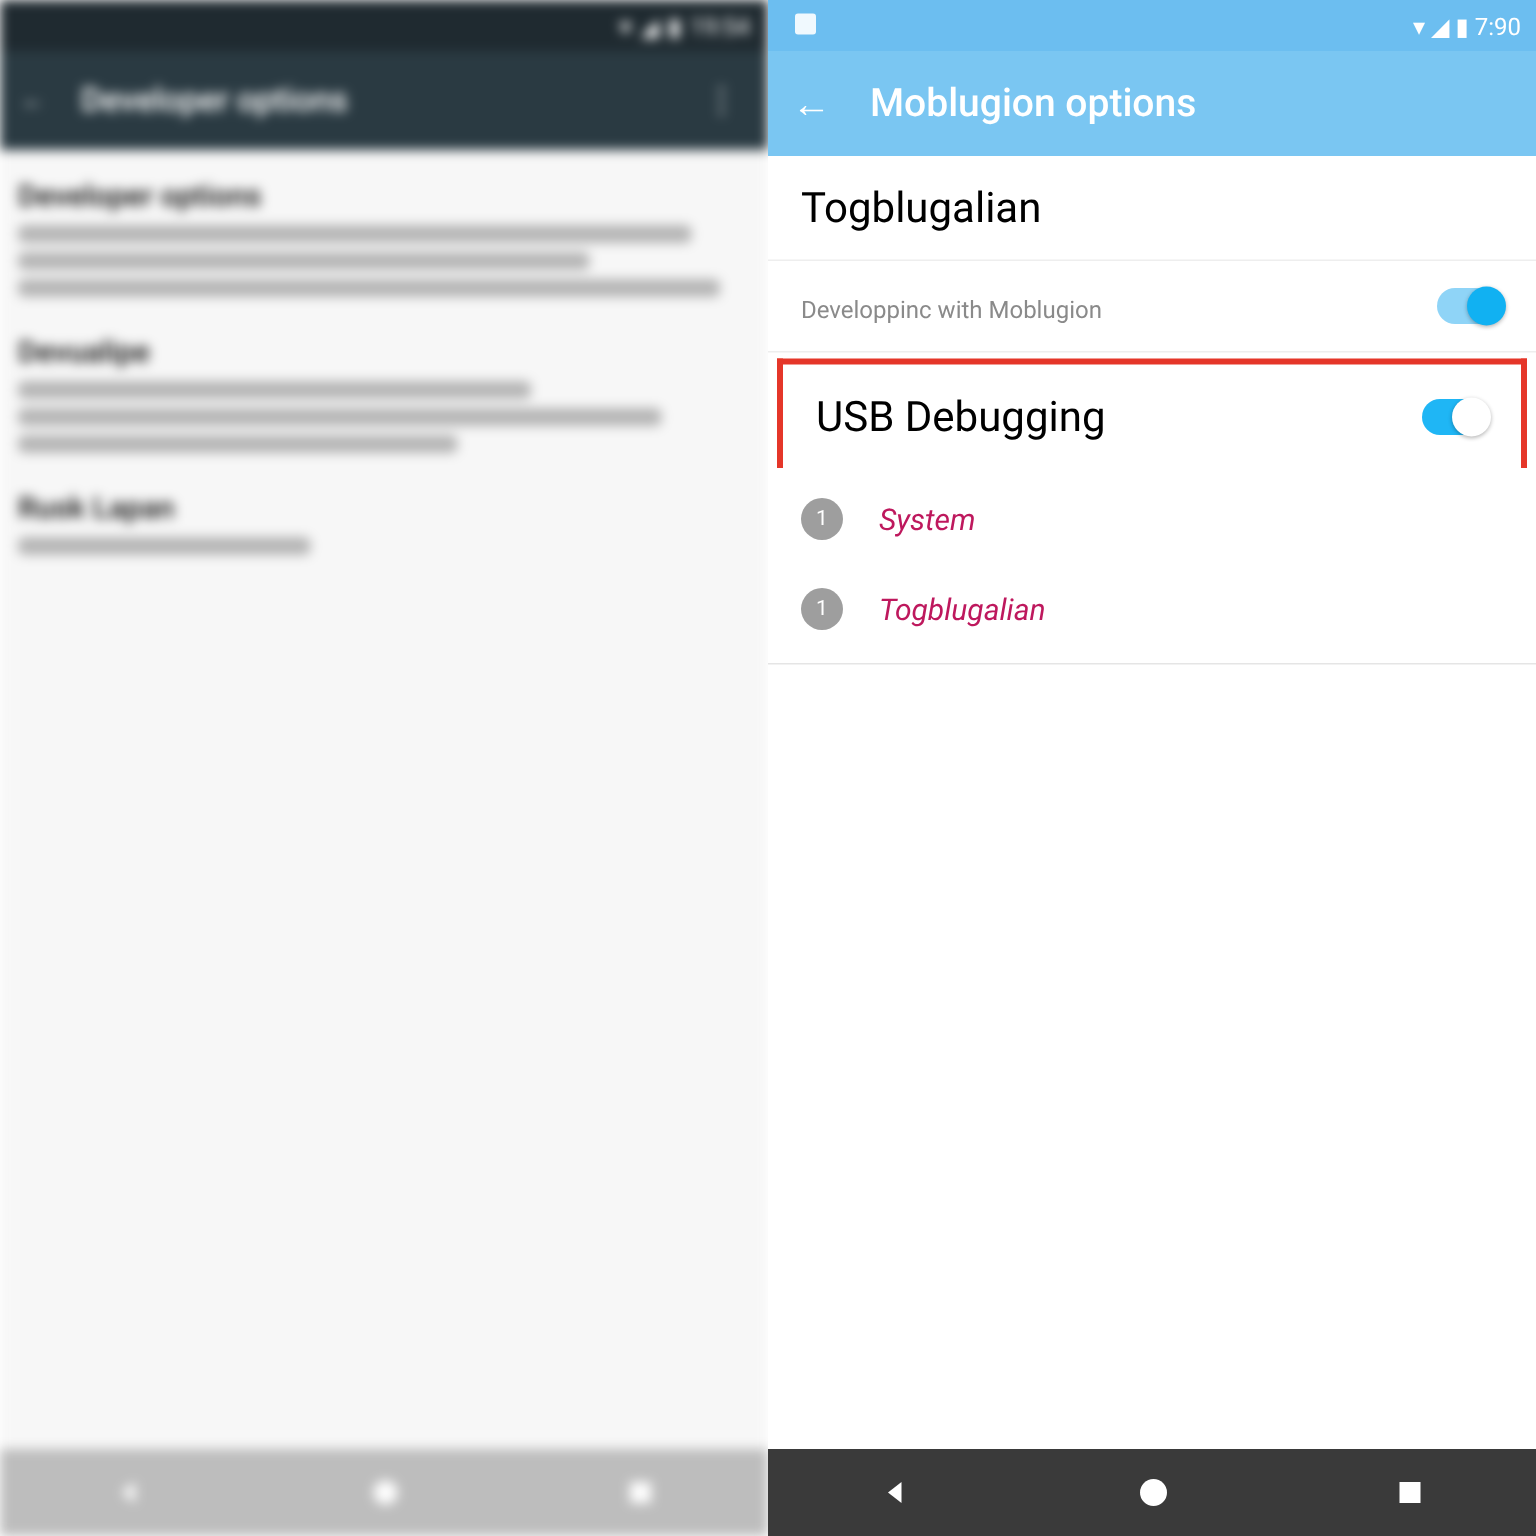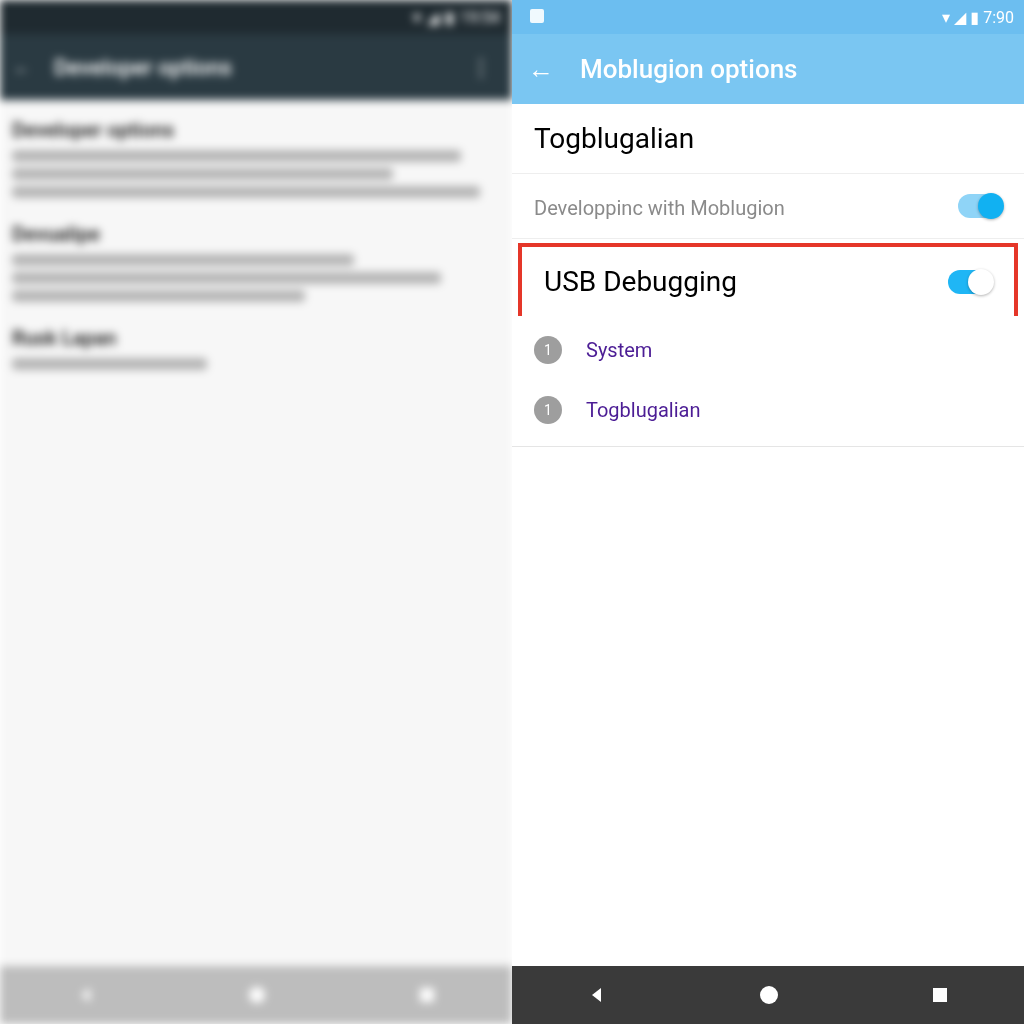--- a/index.html
+++ b/index.html
@@ -119,21 +119,21 @@
     border-bottom: 1px solid #eee;
   }
   .row .text {
     flex: 1;
   }
   .row .primary {
     font-size: 28px;
     color: #000000;
   }
   .row .secondary {
-    font-size: 20px;
+    font-size: 16px;
     color: #8a8a8a;
     margin-top: 4px;
   }
   .toggle {
     width: 44px;
     height: 24px;
     border-radius: 12px;
     background: #8fd4f7;
     position: relative;
   }
@@ -165,21 +165,22 @@
     border-radius: 50%;
     background: #9e9e9e;
     color: #fff;
     display: flex;
     align-items: center;
     justify-content: center;
     font-size: 14px;
   }
   .list-row .label {
     font-size: 20px;
-    color: #4c1d95;
+    color: #be185d;
+    font-style: italic;
   }
   .sep {
     height: 1px;
     background: #e5e5e5;
     margin: 6px 0;
   }
   .navbar-dark {
     height: 58px;
     background: #3a3a3a;
     display: flex;

